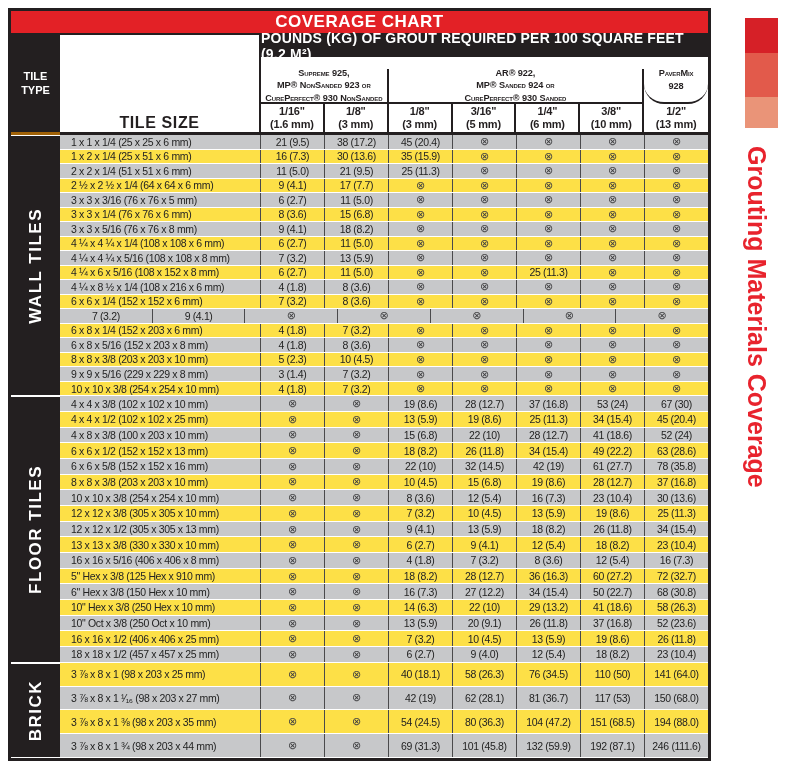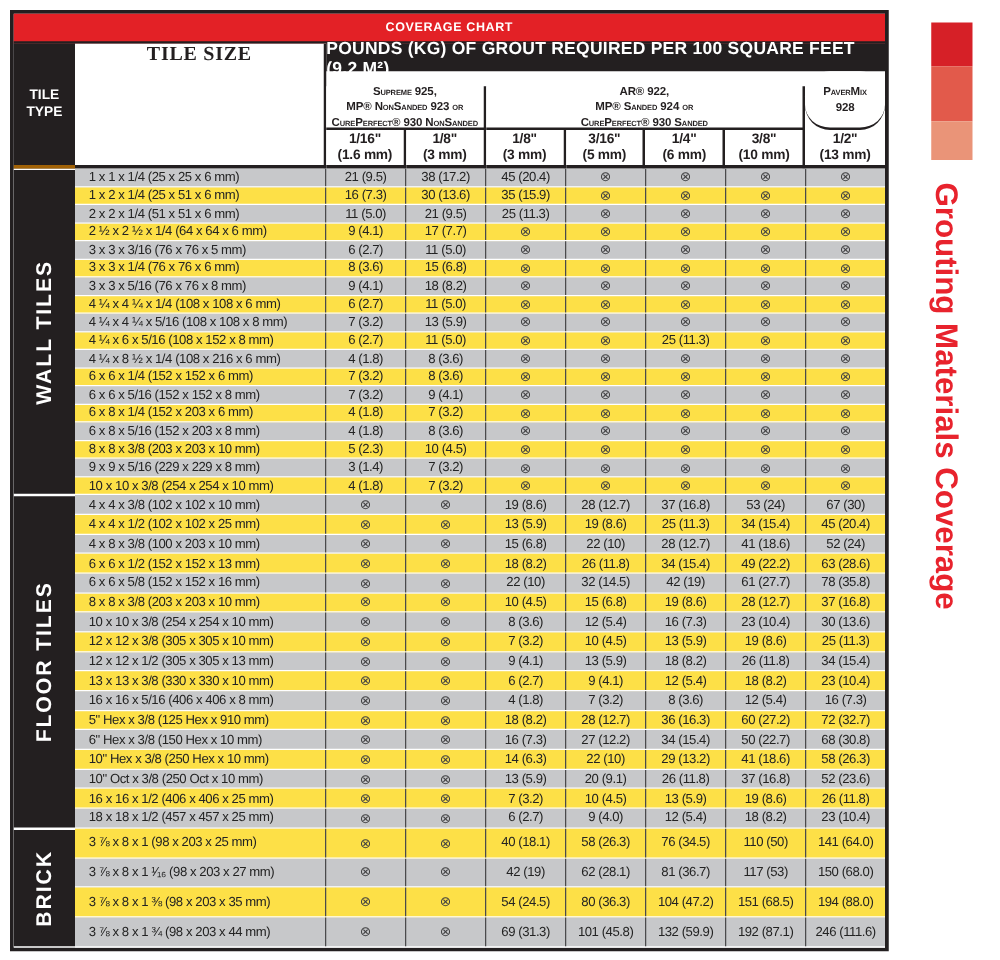--- a/index.html
+++ b/index.html
@@ -9,29 +9,29 @@
 
   
   #table-wrap { position:absolute; left:8px; top:8px; width:703px; height:753px;
                 border:3px solid #231f20; background:#fff; }
 
   
   #header-grid { display:grid; width:100%; height:124px;
                  grid-template-columns:49px 201px repeat(7,1fr);
                  grid-template-rows:24px 22px 47px 31px; }
   .red-bar { grid-area:1/1/2/10; background:#e32126; border-bottom:2px solid #231f20;
-             color:#fff; font-weight:bold; font-size:10px; letter-spacing:.5px;
+             color:#fff; font-weight:bold; font-size:17px; letter-spacing:.5px;
              display:flex; align-items:center; justify-content:center; }
   .corner { grid-area:2/1/5/2; background:#231f20; color:#fff; text-align:center;
             display:flex; align-items:center; justify-content:center; font-weight:bold;
             font-size:11px; line-height:1.2; border-bottom:3px solid #a16207; }
   .tile-size-head { grid-area:2/2/5/3; background:#fff; color:#231f20; font-weight:bold;
-            font-size:16px; letter-spacing:.6px; display:flex; align-items:flex-start;
+            font-size:16px; letter-spacing:.6px; display:flex; align-items:flex-end;
             justify-content:center; border-right:2px solid #231f20;
-            border-bottom:3px solid #231f20;font-family:Liberation Serif, serif; }
+            border-bottom:3px solid #231f20; }
   .pounds { grid-area:2/3/3/10; background:#231f20; color:#fff; font-weight:bold;
             font-size:14px; letter-spacing:.2px; display:flex; align-items:center;
             justify-content:center; }
   .pgroup { background:#fff; color:#231f20; font-weight:bold; font-size:9.2px;
             line-height:1.32; letter-spacing:-.1px; font-variant:small-caps;
             display:flex; flex-direction:column; align-items:center; justify-content:center;
             text-align:center; border-bottom:2px solid #231f20; }
   .pgroup.bR2 { border-right:2px solid #231f20;margin-top:12px; }
   .jcell { background:#fff; color:#231f20; font-weight:bold; font-size:11px;
            line-height:13.5px; display:flex; flex-direction:column; align-items:center;
@@ -249,21 +249,20 @@
               <div class="cell size">6 x 6 x 1/4 (152 x 152 x 6 mm)</div>
               <div class="cell val">7 (3.2)</div>
               <div class="cell val">8 (3.6)</div>
               <div class="cell val nr">⊗</div>
               <div class="cell val nr">⊗</div>
               <div class="cell val nr">⊗</div>
               <div class="cell val nr">⊗</div>
               <div class="cell val nr">⊗</div>
             </div>
             <div class="row gray">
-              <div class="cell size">6 x 6 x 5/16 (152 x 152 x 8 mm)</div>
               <div class="cell val">7 (3.2)</div>
               <div class="cell val">9 (4.1)</div>
               <div class="cell val nr">⊗</div>
               <div class="cell val nr">⊗</div>
               <div class="cell val nr">⊗</div>
               <div class="cell val nr">⊗</div>
               <div class="cell val nr">⊗</div>
             </div>
             <div class="row white">
               <div class="cell size">6 x 8 x 1/4 (152 x 203 x 6 mm)</div>

